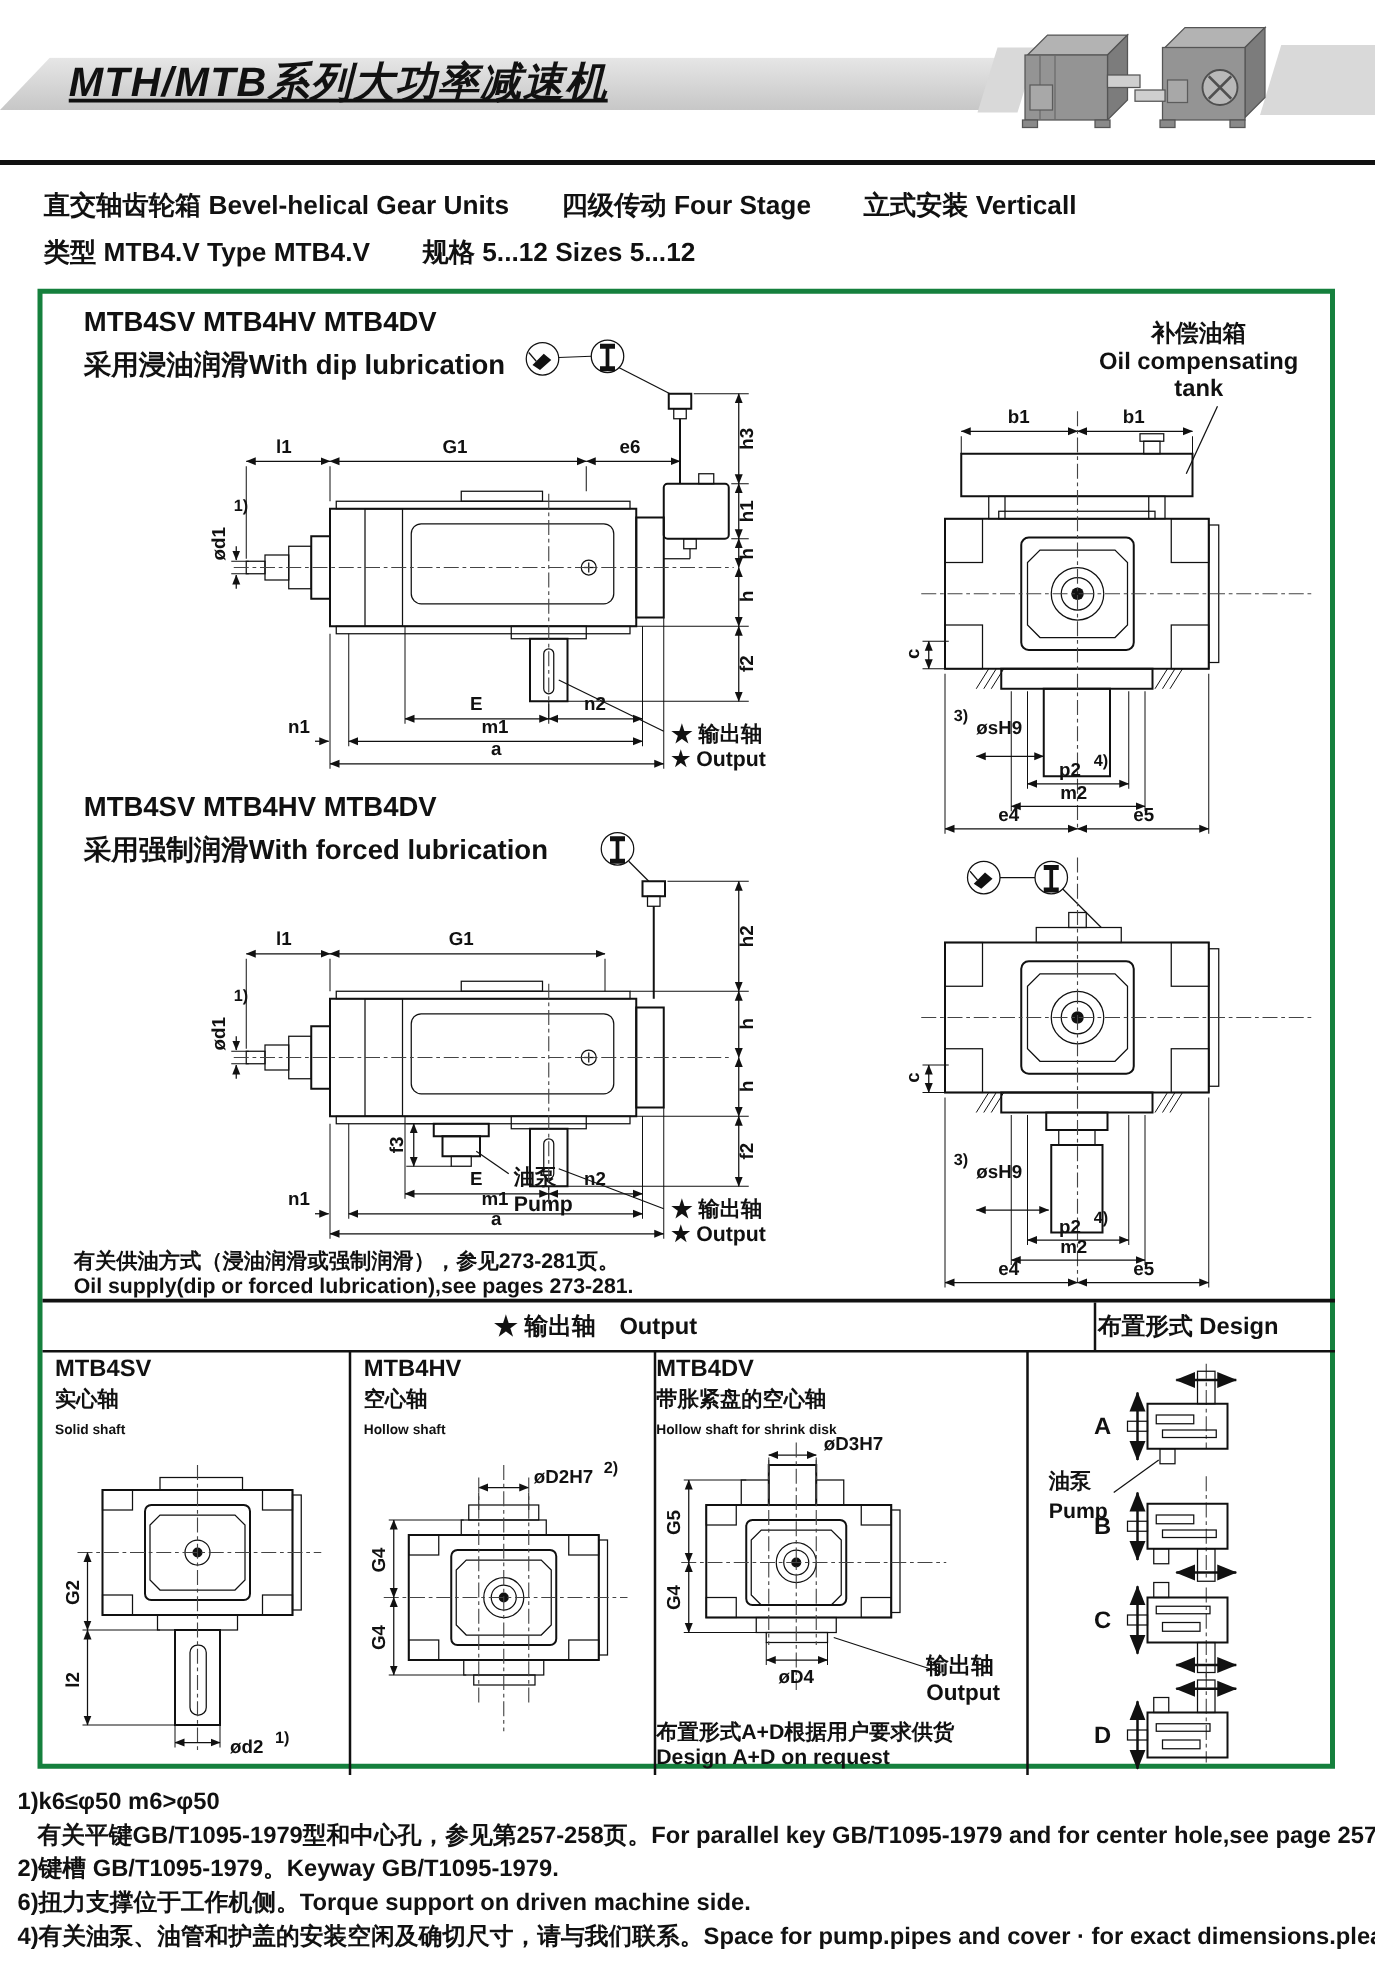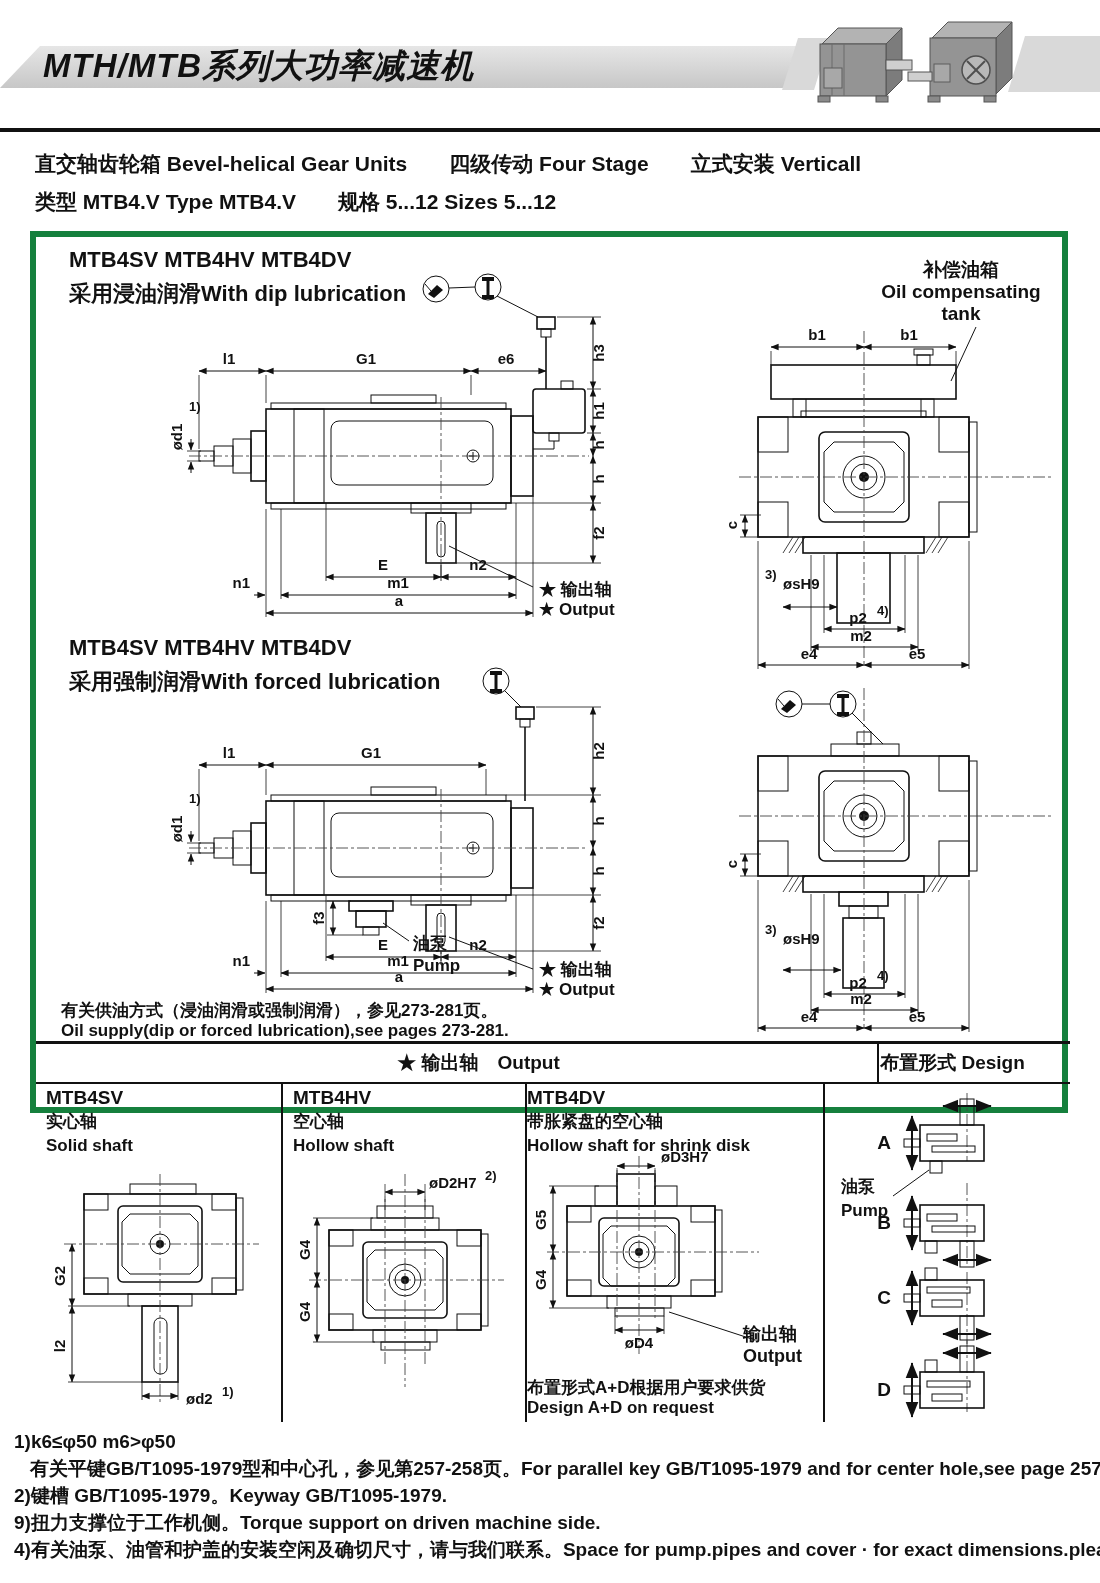--- a/index.html
+++ b/index.html
@@ -3,27 +3,27 @@
 <meta charset="utf-8">
 <style>
   html,body{margin:0;padding:0;background:#fff;}
   #page{position:relative;width:1100px;height:1583px;background:#fff;color:#111;
         font-family:"Liberation Sans",sans-serif;overflow:hidden;}
   .abs{position:absolute;}
   
   #band{left:0;top:46px;width:836px;height:42px;
         background:linear-gradient(180deg,#e6e6e6,#c7c7c7);
         clip-path:polygon(40px 0,100% 0,calc(100% - 38px) 100%,0 100%);}
-  #title{left:43px;top:44px;font-size:33px;font-weight:bold;font-style:italic;
-         letter-spacing:1px;white-space:nowrap;}
+  #title{left:55px;top:44px;font-size:33px;font-weight:bold;font-style:italic;
+         letter-spacing:1px;white-space:nowrap;text-decoration:underline;}
   #rule{left:0;top:128px;width:1100px;height:4px;background:#111;}
   .sub{left:35px;font-size:21px;font-weight:bold;white-space:nowrap;}
   .sub span{margin-right:42px;}
   
-  #box{left:30px;top:231px;width:1038px;height:882px;border:6px solid #15803d;box-sizing:border-box;}
+  #box{left:30px;top:231px;width:1038px;height:1184px;border:4px solid #15803d;box-sizing:border-box;}
   .dtitle{font-size:22px;font-weight:bold;white-space:nowrap;}
   .tanklbl{width:210px;text-align:center;font-size:19px;font-weight:bold;line-height:22px;}
   .note{font-size:17px;font-weight:bold;white-space:nowrap;}
   
   svg{overflow:visible;}
   svg text{font:bold 15px "Liberation Sans",sans-serif;fill:#111;}
   .mid{text-anchor:middle;} .end{text-anchor:end;}
   .t13{font-size:13px;} .t17{font-size:17px;} .t19{font-size:19px;}
   .ol{fill:none;stroke:#111;stroke-width:1.6;}
   .tl{fill:none;stroke:#111;stroke-width:1;}
@@ -33,21 +33,21 @@
   .dmE{fill:none;stroke:#111;stroke-width:1;marker-end:url(#ar);}
   .dm2{fill:none;stroke:#111;stroke-width:2;marker-start:url(#ar);marker-end:url(#ar);}
   .fl{fill:#111;stroke:none;}
   
   #tbl{left:0;top:804px;width:1034px;height:378px;border-top:3px solid #111;}
   #th{position:absolute;left:0;top:0;width:1034px;height:38px;border-bottom:2px solid #111;}
   .hc{position:absolute;top:0;height:38px;display:flex;align-items:center;justify-content:center;
       font-size:19px;font-weight:bold;}
   .cell{position:absolute;top:38px;height:340px;box-sizing:border-box;}
   .cell .hd{position:absolute;left:10px;top:4px;font-weight:bold;line-height:24px;white-space:nowrap;}
-  .hd .m{font-size:19px;} .hd .c{font-size:17px;} .hd .e{font-size:17px;}
+  .hd .m{font-size:19px;} .hd .c{font-size:17px;} .hd .e{font-size:11px;}
   .vr{border-right:2px solid #111;padding-left:44px;}
   
   #fns{left:14px;top:1428px;width:1072px;font-size:19px;font-weight:bold;line-height:27px;white-space:nowrap;}
   .fn2{padding-left:16px;}
 </style>
 </head>
 <body>
 
 <svg width="0" height="0" style="position:absolute">
   <defs>
@@ -676,17 +676,17 @@
           </g>
         </svg>
       </div>
     </div>
   </div>
 
   <div class="abs" id="fns">
     <div>1)k6≤φ50 m6&gt;φ50</div>
     <div class="fn2">有关平键GB/T1095-1979型和中心孔，参见第257-258页。For parallel key GB/T1095-1979 and for center hole,see page 257-258.</div>
     <div>2)键槽 GB/T1095-1979。Keyway GB/T1095-1979.</div>
-    <div>9)扭力支撑位于工作机侧。Torque support on driven machine side.</div>
+    <div>6)扭力支撑位于工作机侧。Torque support on driven machine side.</div>
     <div>4)有关油泵、油管和护盖的安装空闲及确切尺寸，请与我们联系。Space for pump.pipes and cover · for exact dimensions.please refer to us.</div>
   </div>
 
 </div>
 
 </body></html>

